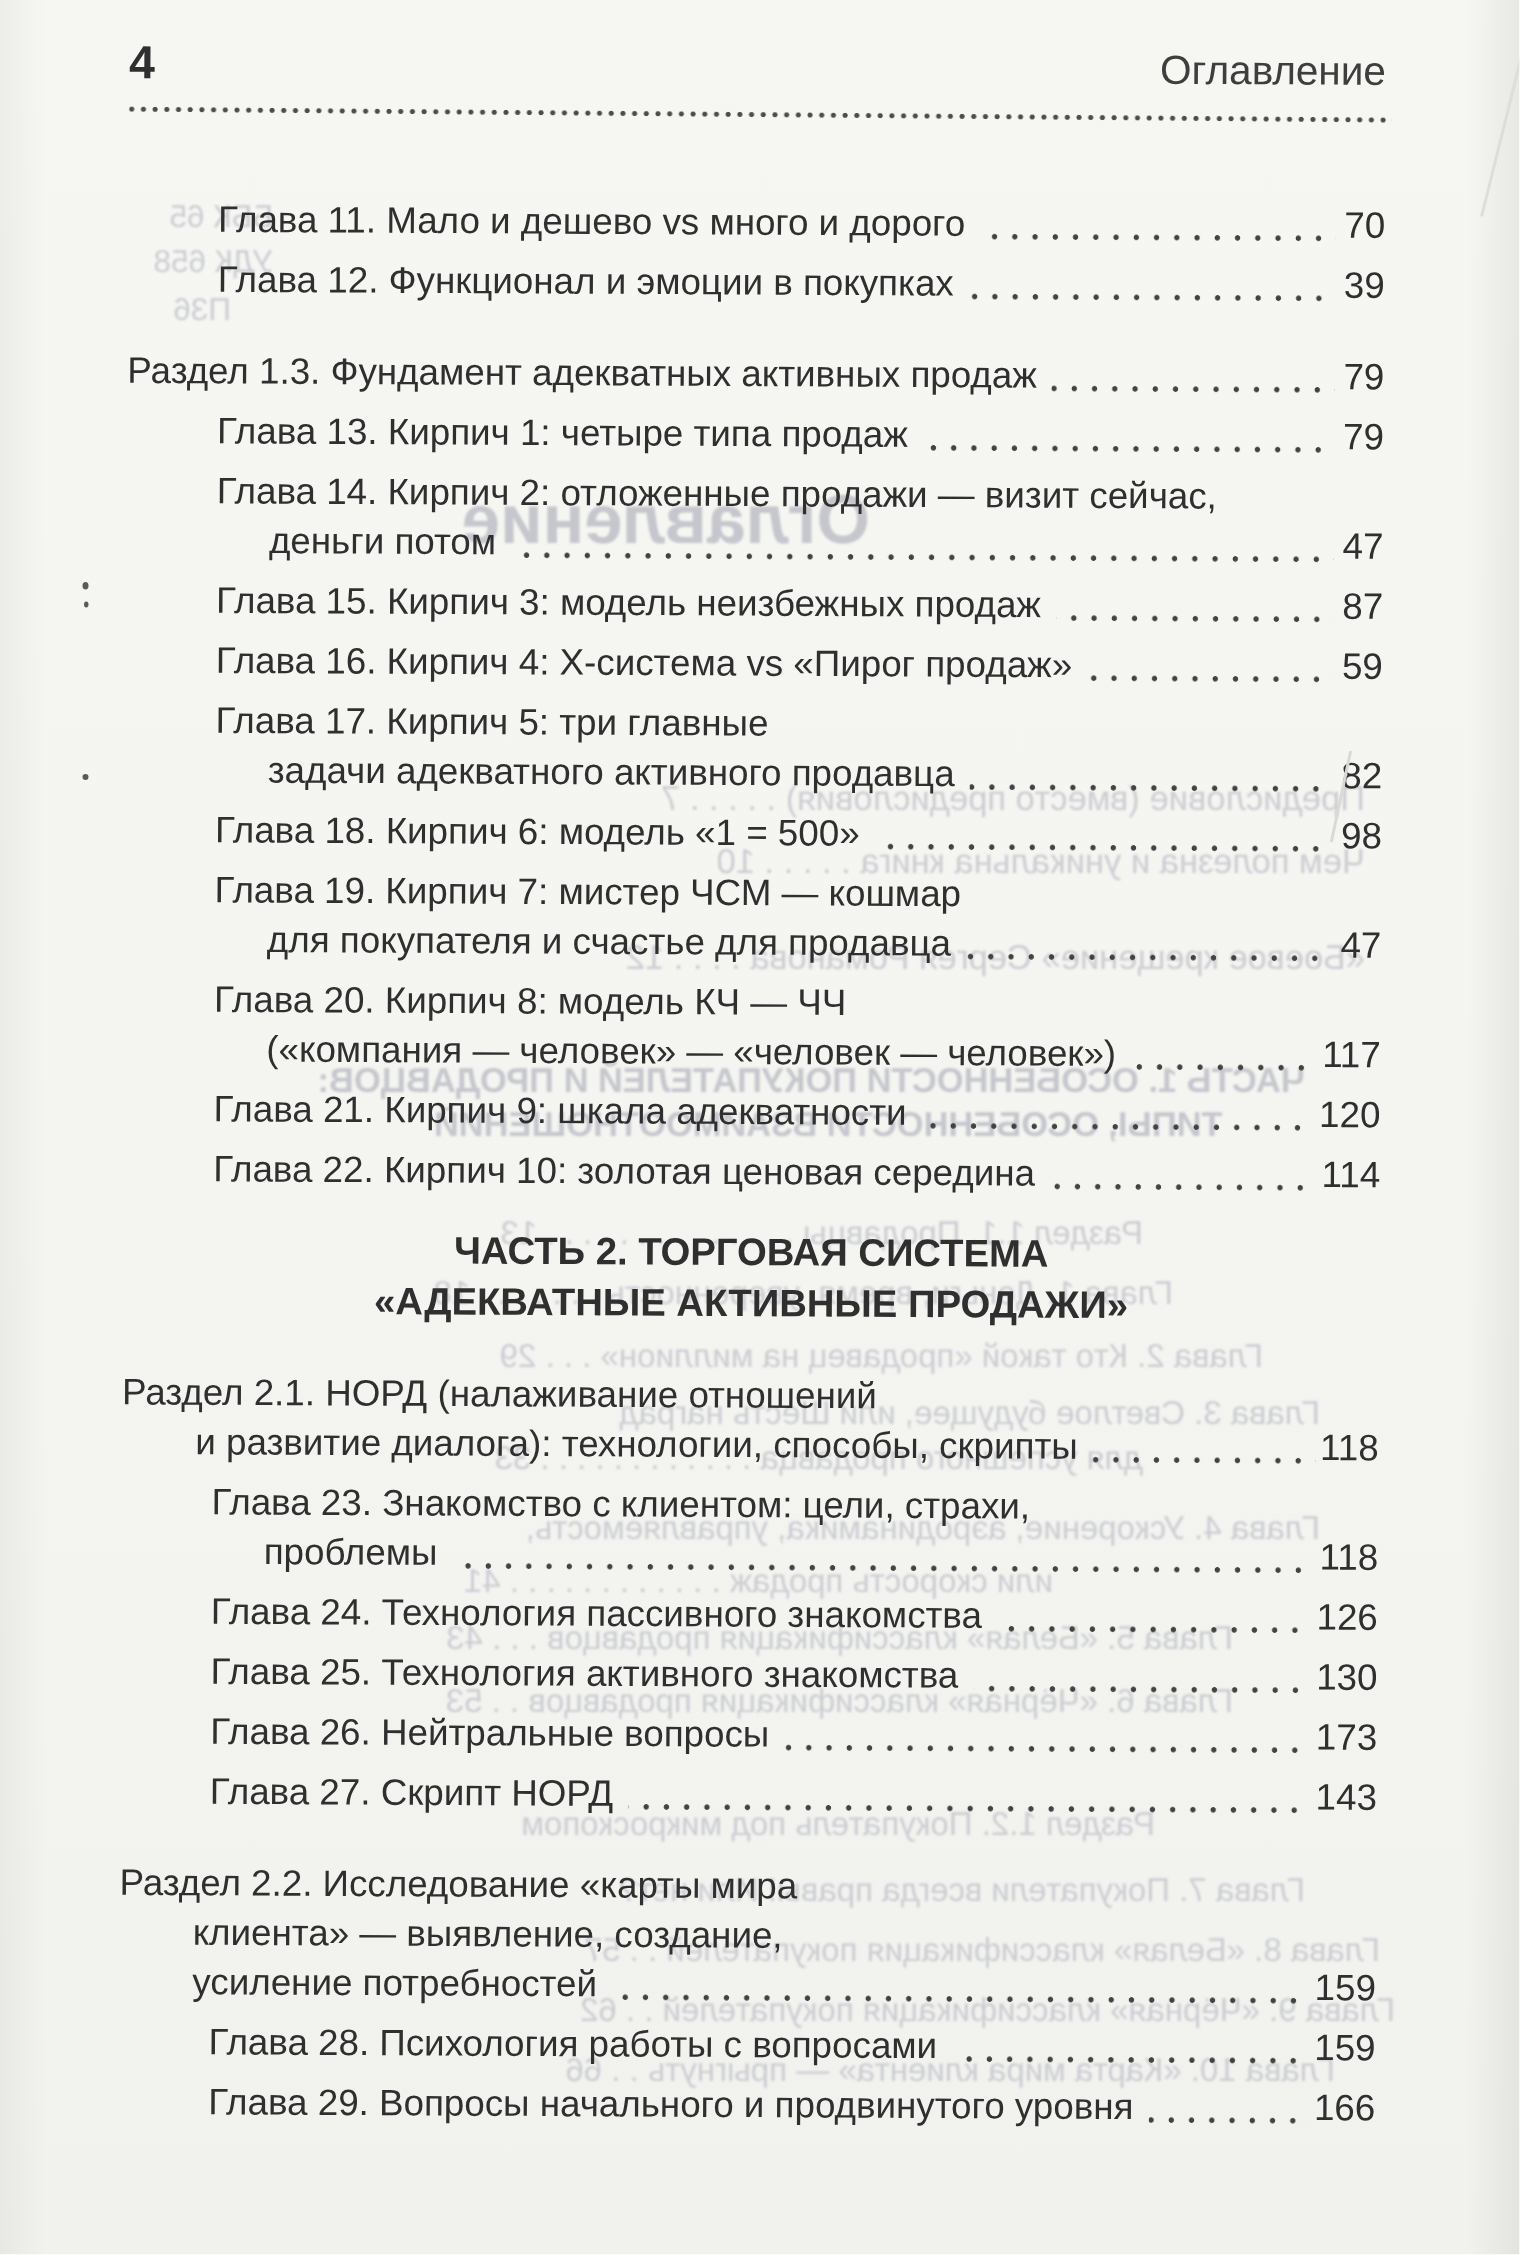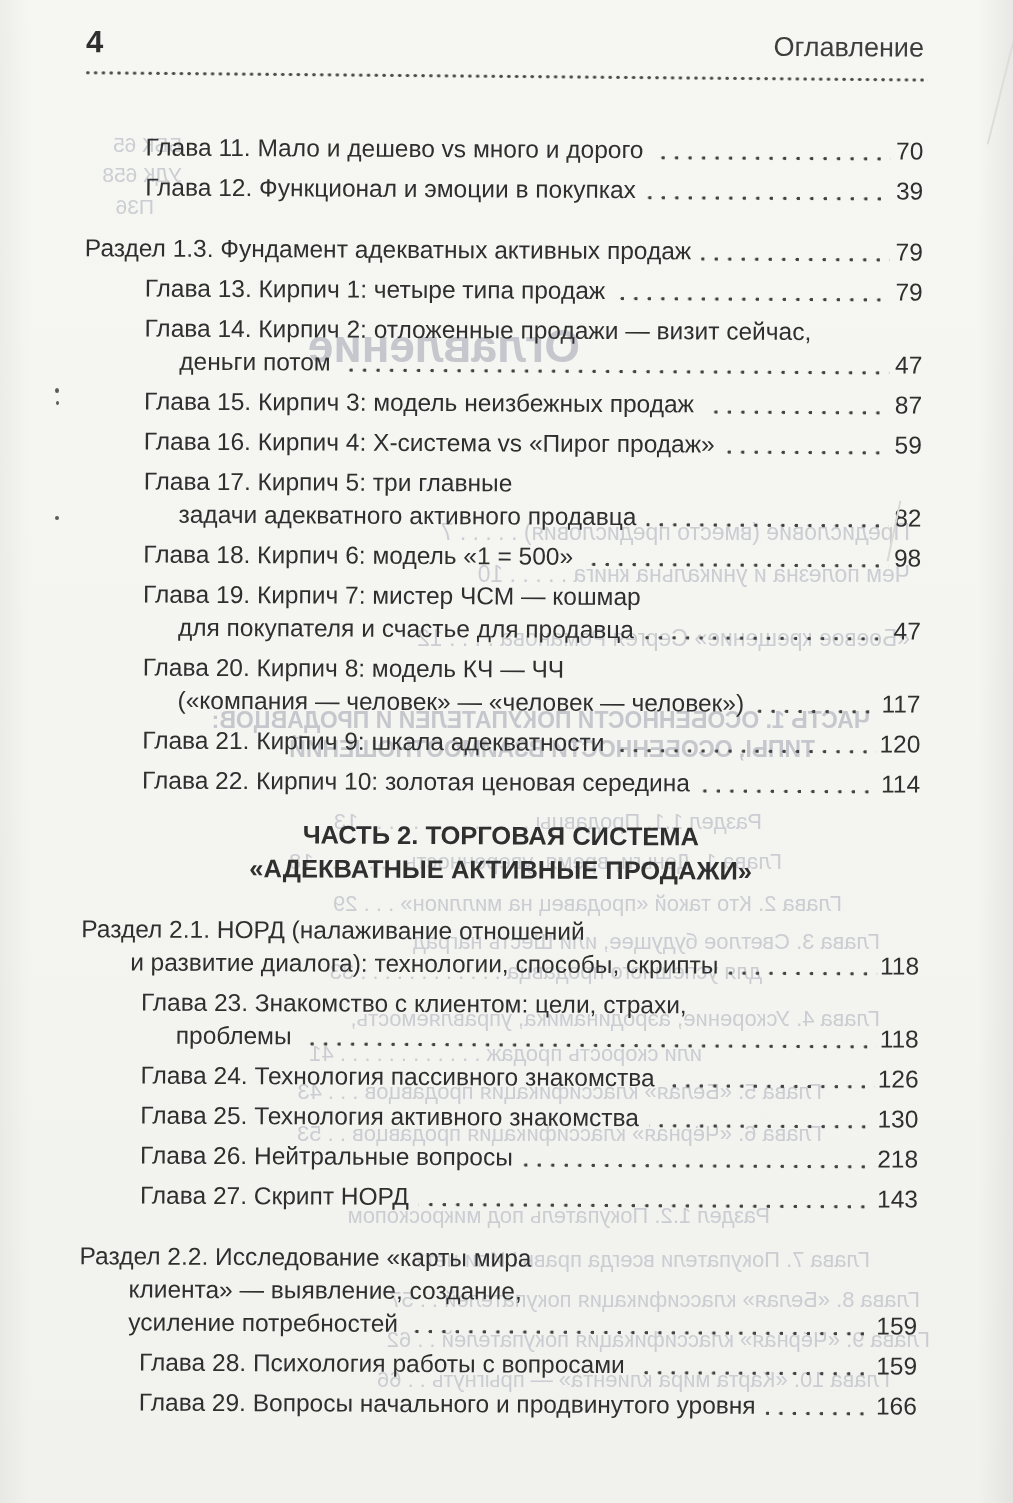--- a/index.html
+++ b/index.html
@@ -228,21 +228,21 @@
           <div class="line flexline">
             <span class="txt">Глава 25. Технология активного знакомства</span>
             <span class="leader"></span>
             <span class="pg">130</span>
           </div>
         </div>
         <div class="entry chapter">
           <div class="line flexline">
             <span class="txt">Глава 26. Нейтральные вопросы</span>
             <span class="leader"></span>
-            <span class="pg">218</span>
+            <span class="pg">173</span>
           </div>
         </div>
         <div class="entry chapter">
           <div class="line flexline">
             <span class="txt">Глава 27. Скрипт НОРД</span>
             <span class="leader"></span>
             <span class="pg">143</span>
           </div>
         </div>
         <div class="entry section">

